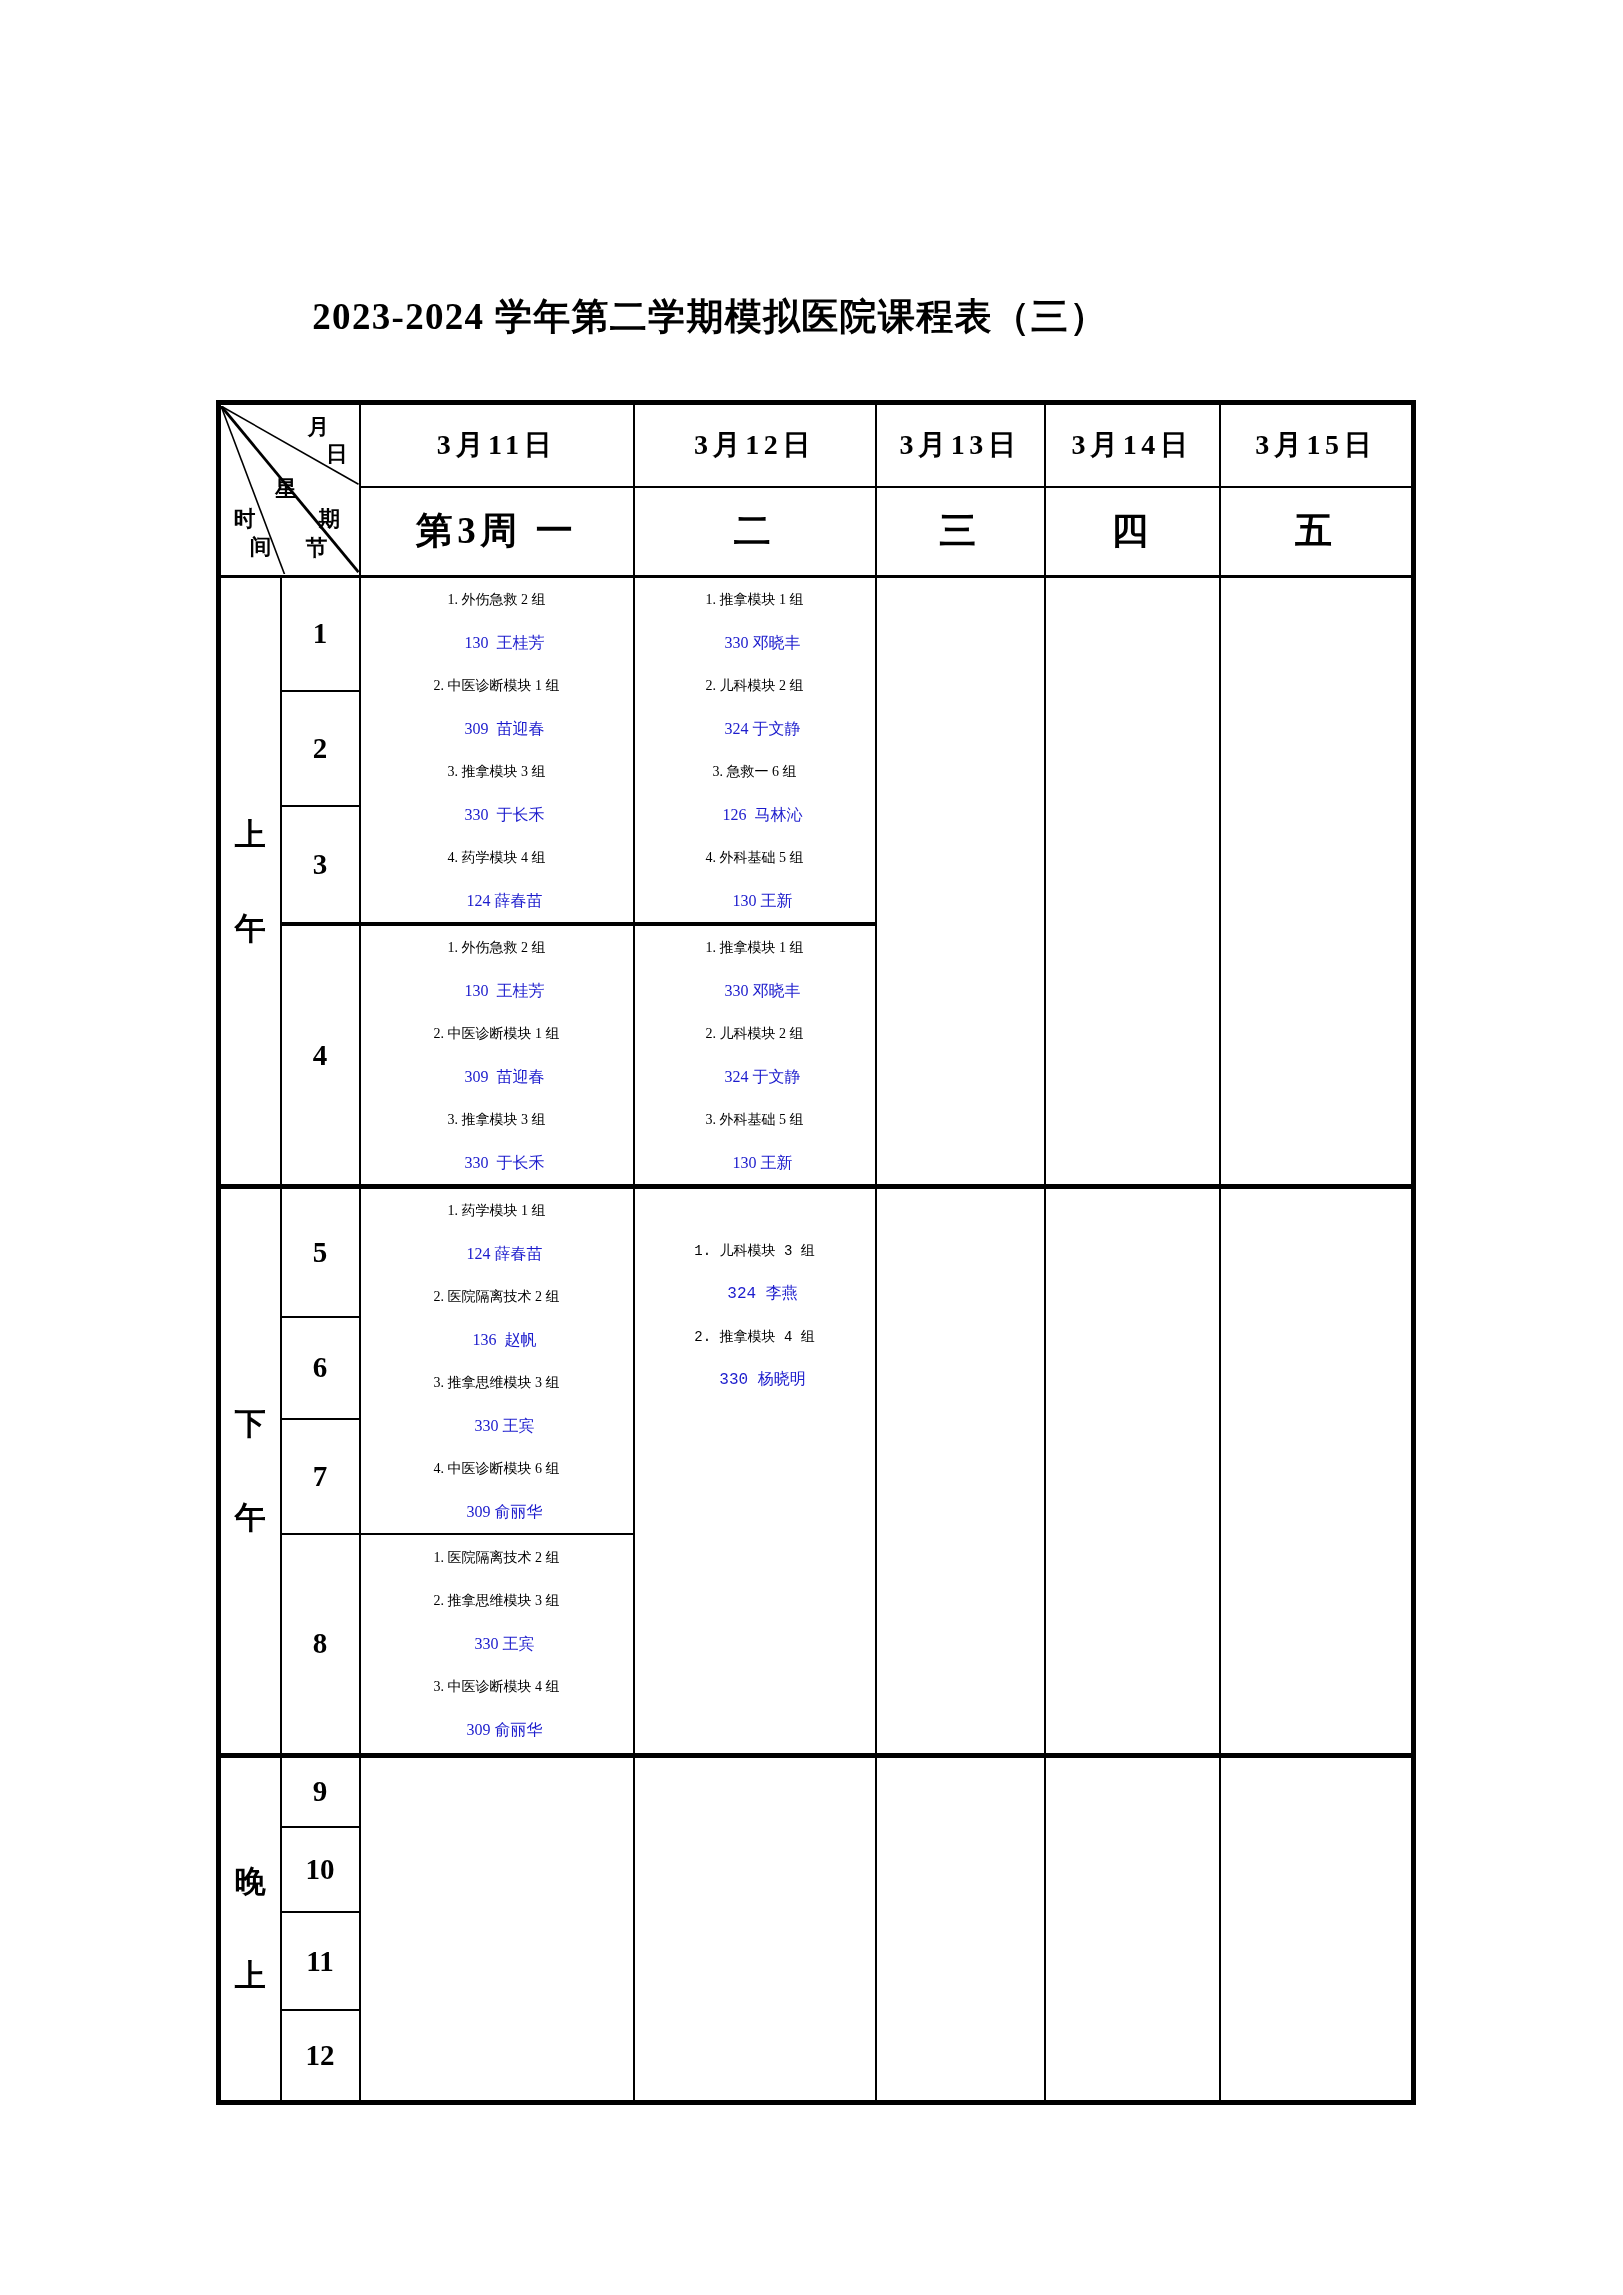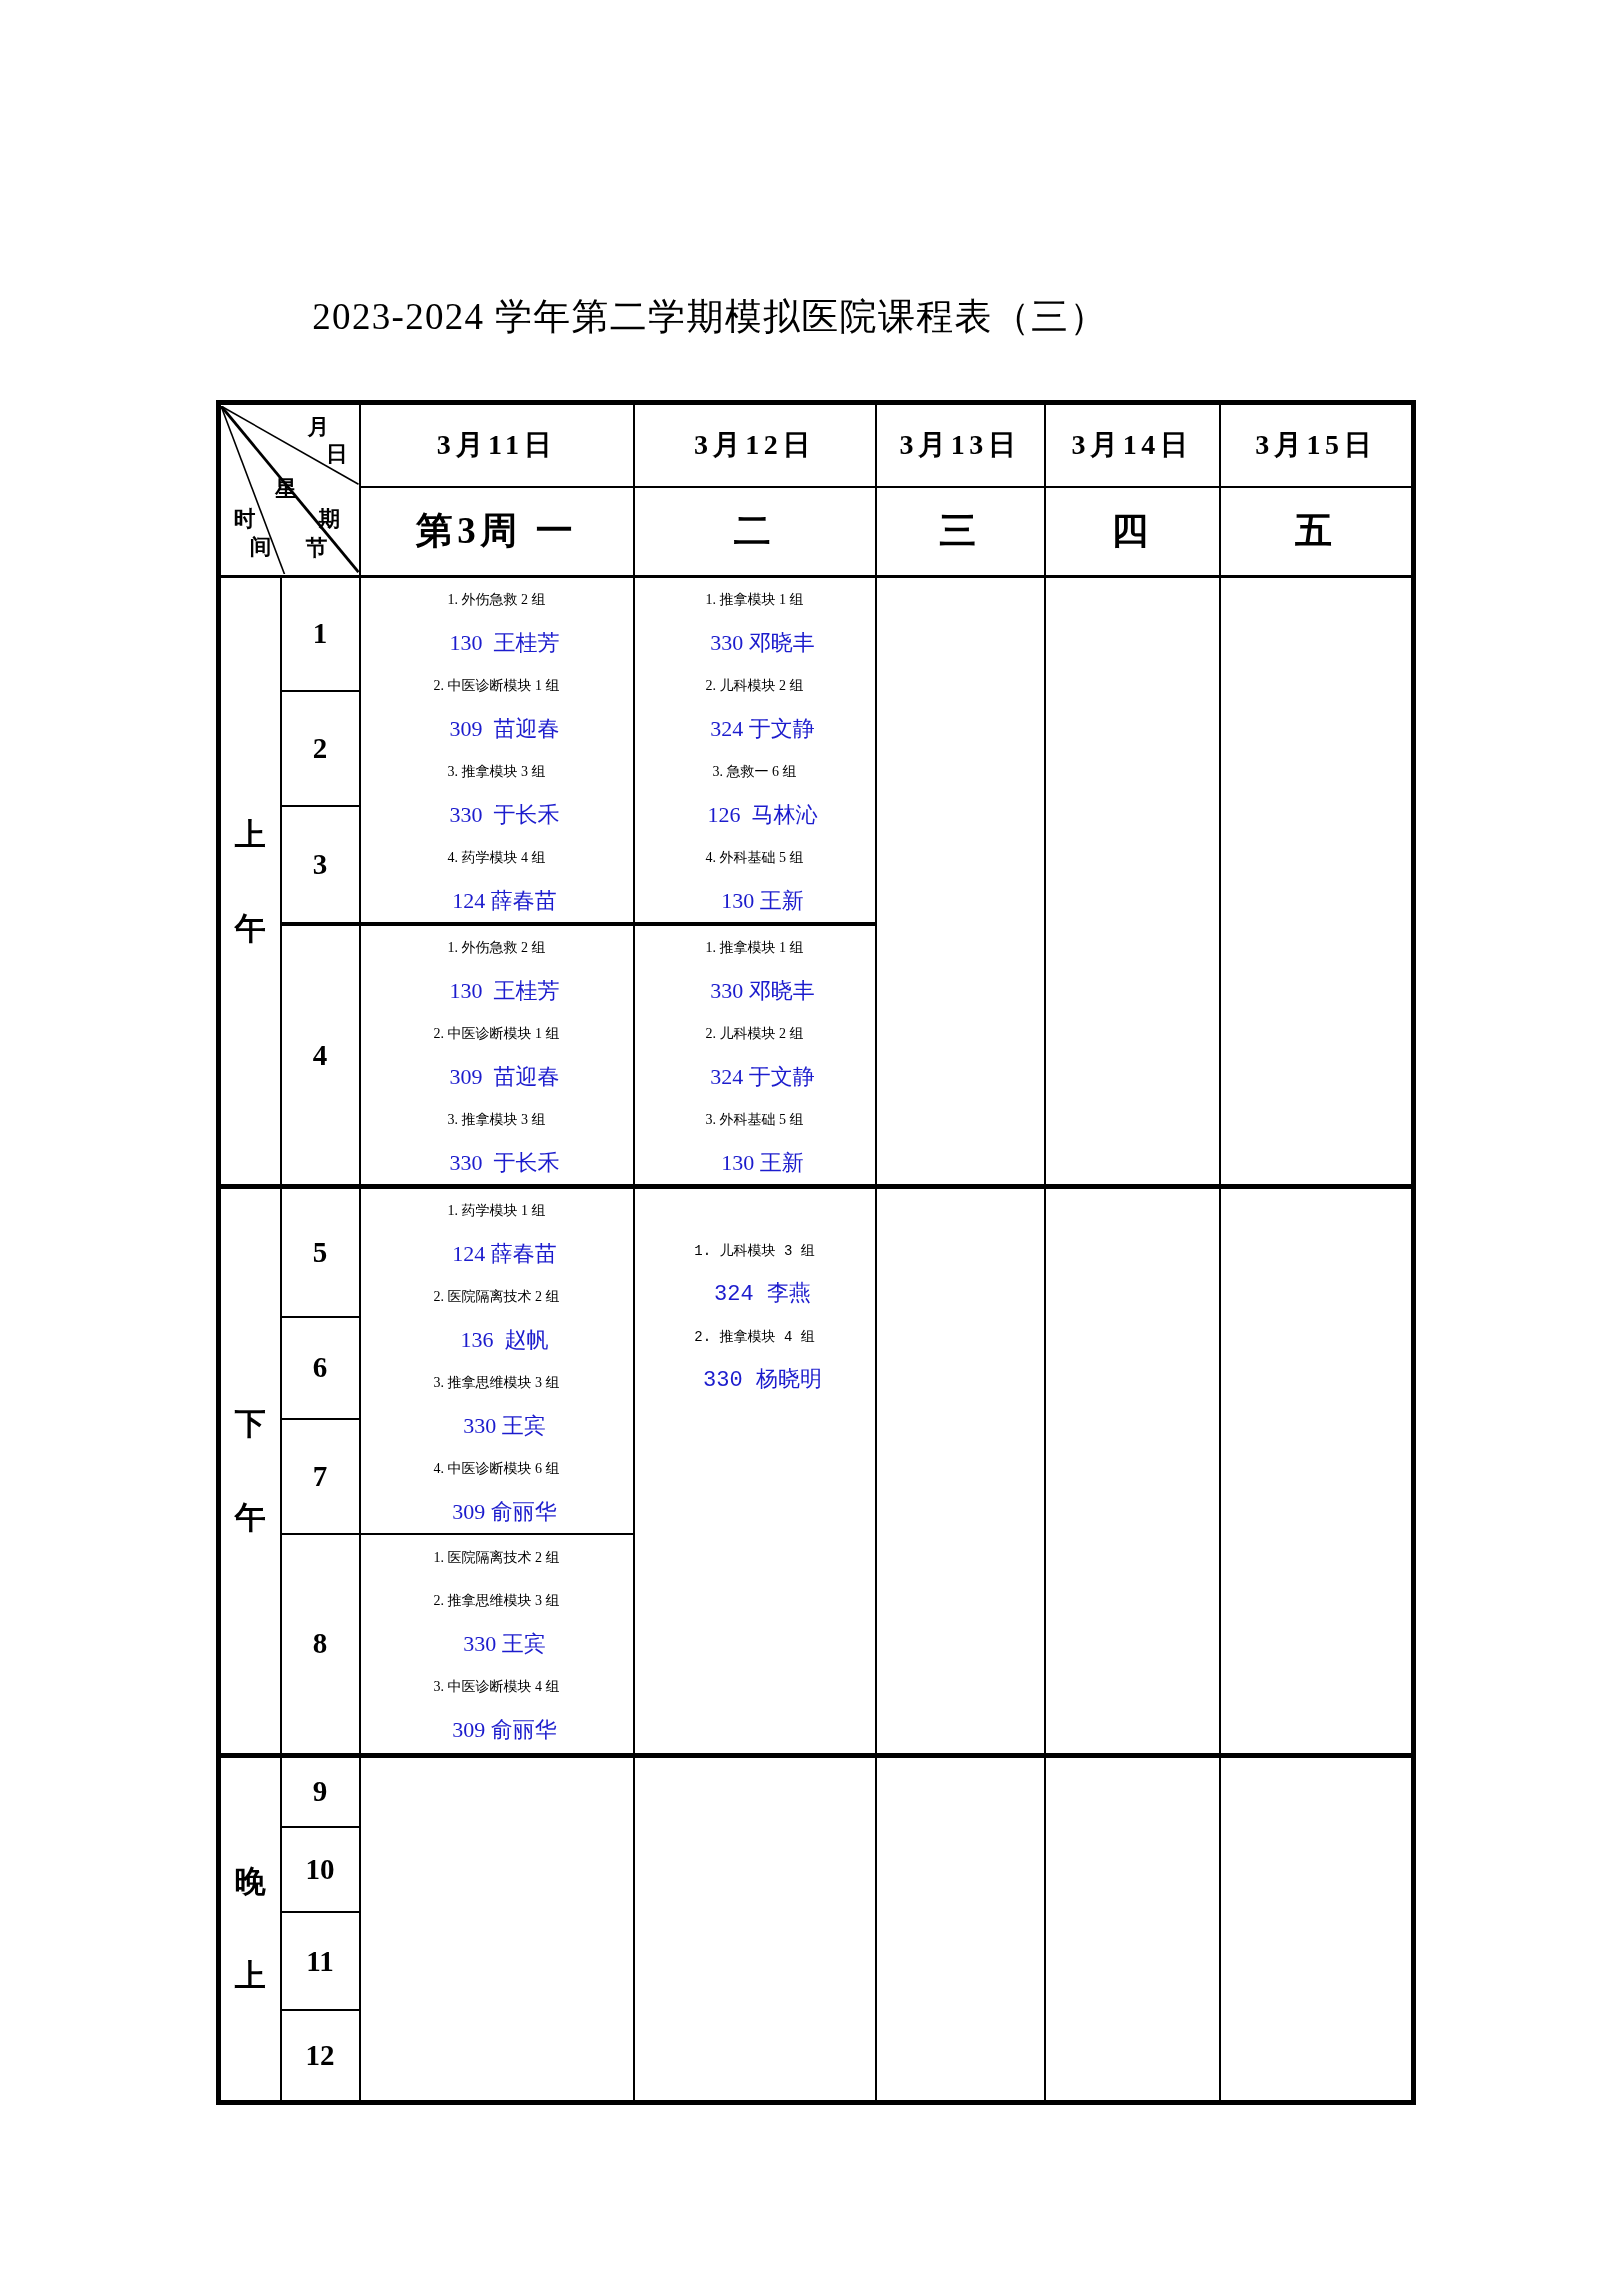--- a/index.html
+++ b/index.html
@@ -1,19 +1,19 @@
 <!DOCTYPE html>
 <html style="--blue: #1c1ccd;font-size:10.5px"><head>
 <meta charset="utf-8">
 <style>
   html,body{margin:0;padding:0;background:#ffffff;}
   body{width:1623px;height:2295px;position:relative;
        font-family:"Liberation Serif","DejaVu Serif",serif;color:#000;}
   .page-title{position:absolute;left:131px;top:292px;width:1158px;margin:0;
-       text-align:center;font-size:37px;font-weight:normal;letter-spacing:1.3px;white-space:pre;}
+       text-align:center;font-size:37px;font-weight:bold;letter-spacing:1.3px;white-space:pre;}
   table.sched{position:absolute;left:216px;top:400px;border-collapse:collapse;
        table-layout:fixed;width:1195px;border:5.2px solid #000;}
   td{border:2px solid #000;padding:0;text-align:center;vertical-align:middle;overflow:hidden;}
   
   .bb6{border-bottom-width:3.9px;}
   .bb7{border-bottom-width:4.6px;}
   .bb8{border-bottom-width:5.2px;}
   
   .date-cell{font-size:28px;font-weight:bold;letter-spacing:4.6px;white-space:pre;}
   .week-cell{font-size:37px;font-weight:bold;letter-spacing:4.6px;white-space:pre;}
@@ -24,21 +24,21 @@
        font-family:"Liberation Serif","DejaVu Serif",serif;fill:#000;}
   
   .time-cell .schar{font-size:31px;font-weight:bold;line-height:1;}
   .time-cell .schar + .schar{margin-top:63px;}
   
   .pcell{font-size:29px;font-weight:bold;}
   
   .course-td{vertical-align:middle;}
   .vtop{vertical-align:top;padding-top:41px;font-family:Liberation Mono, monospace;}
   .cl{font-size:14px;line-height:43px;white-space:pre;color:#000;}
-  .ll{font-size:22px;line-height:43px;white-space:pre;color:var(--blue,#1c1ccd);margin-left:16px;}
+  .ll{font-size:16px;line-height:43px;white-space:pre;color:var(--blue,#1c1ccd);margin-left:16px;}
 </style>
 </head>
 <body>
 
 <h1 class="page-title">2023-2024 学年第二学期模拟医院课程表（三）</h1>
 
 <table class="sched">
   <colgroup>
     <col style="width:62px">
       <col style="width:79px">

